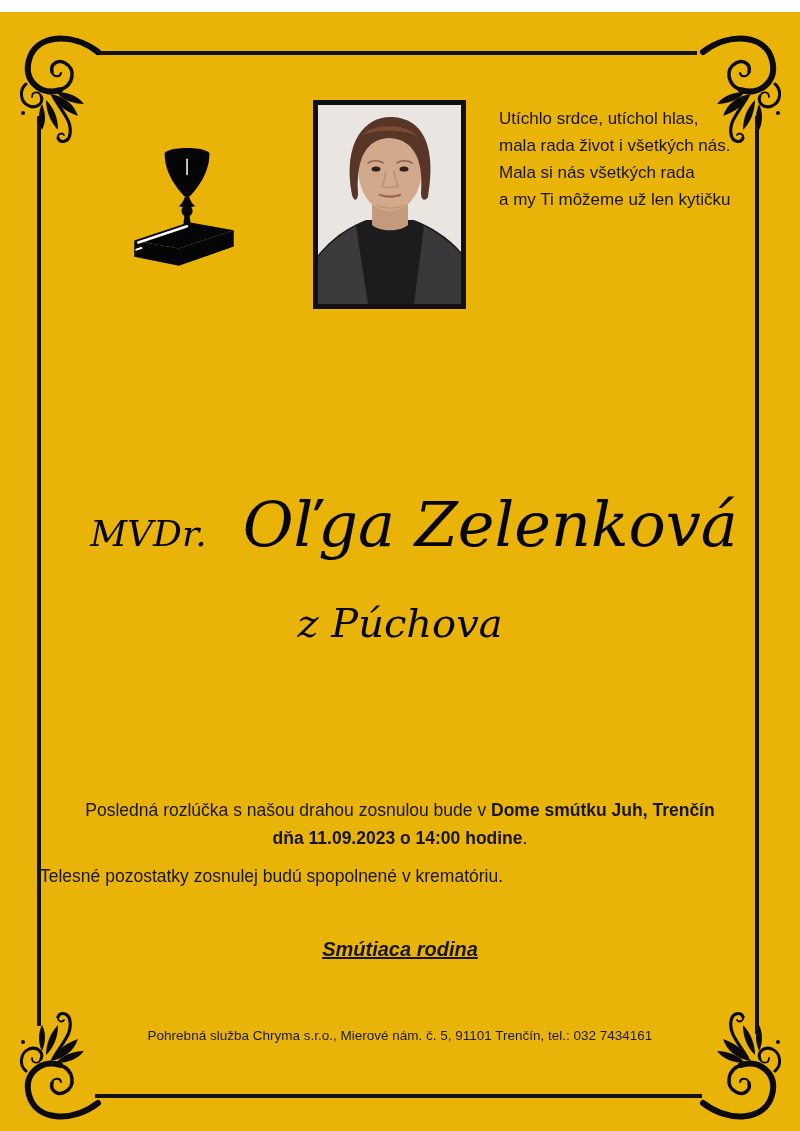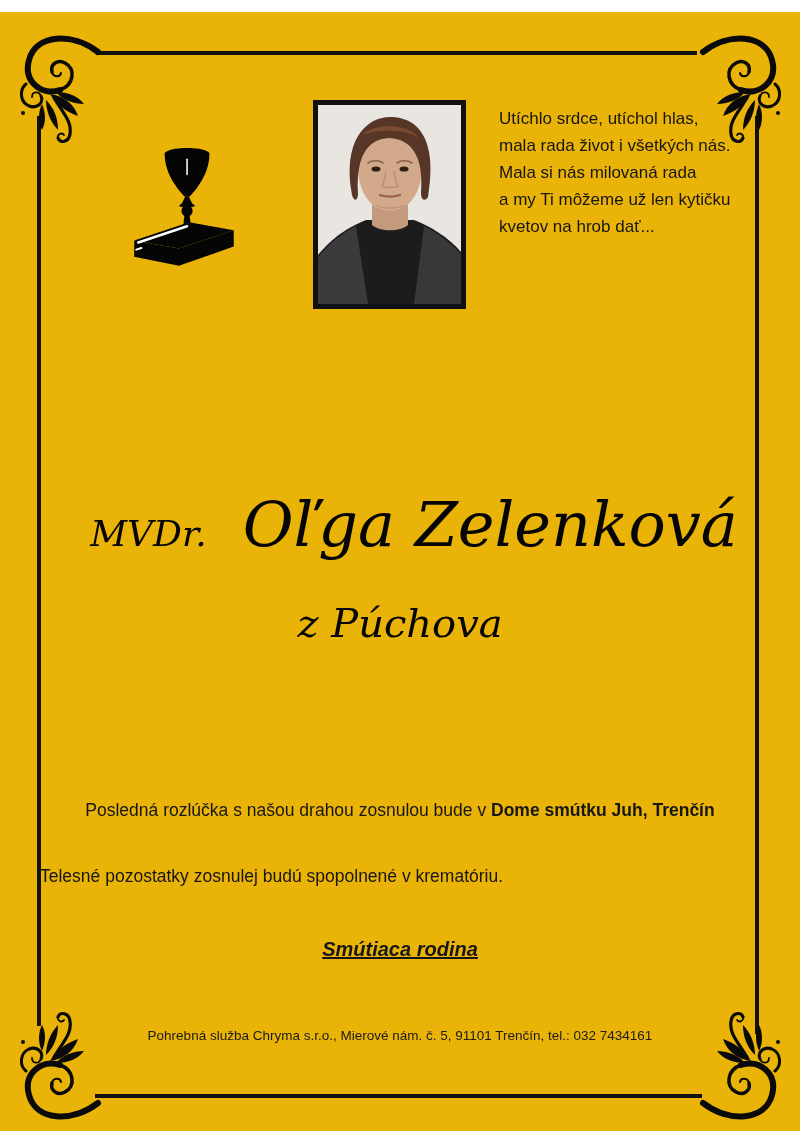--- a/index.html
+++ b/index.html
@@ -163,35 +163,35 @@
       <ellipse cx="86" cy="64" rx="4.5" ry="2.6" fill="#2e2119"></ellipse>
       <path d="M 68,66 C 67,74 66,78 64,81 C 67,83 77,83 80,81 C 78,78 77,74 76,66" fill="none" stroke="#b98e6f" stroke-width="1.4"></path>
       <path d="M 62,90 C 68,92 76,92 82,90" fill="none" stroke="#9a6052" stroke-width="2.2" stroke-linecap="round"></path>
       <path d="M 58,100 C 64,104 80,104 86,100" fill="none" stroke="#bb9071" stroke-width="1.2"></path>
     </svg>
   </div>
 
   <div class="poem">
     <div>Utíchlo srdce, utíchol hlas,</div>
     <div>mala rada život i všetkých nás.</div>
-    <div>Mala si nás milovaná rada</div>
+    <div>Mala si nás všetkých rada</div>
     <div>a my Ti môžeme už len kytičku</div>
-    <div>kvetov na hrob dať...</div>
   </div>
 
 
   <div class="name-row">
     <span class="name-title">MVDr.</span>
     <span class="name-main">Oľga Zelenková</span>
   </div>
   <div class="origin">z Púchova</div>
 
 
   <div class="funeral-block">
     <div><span>Posledná rozlúčka s našou drahou zosnulou bude v </span><b>Dome smútku Juh, Trenčín</b></div>
+    <div><b>dňa 11.09.2023 o 14:00 hodine</b><span>.</span></div>
   </div>
   <div class="cremation">Telesné pozostatky zosnulej budú spopolnené v krematóriu.</div>
 
   <div class="signature">Smútiaca rodina</div>
 
   <div class="footer">Pohrebná služba Chryma s.r.o., Mierové nám. č. 5, 91101 Trenčín, tel.: 032 7434161</div>
 
 </div>
 
 </body></html>

